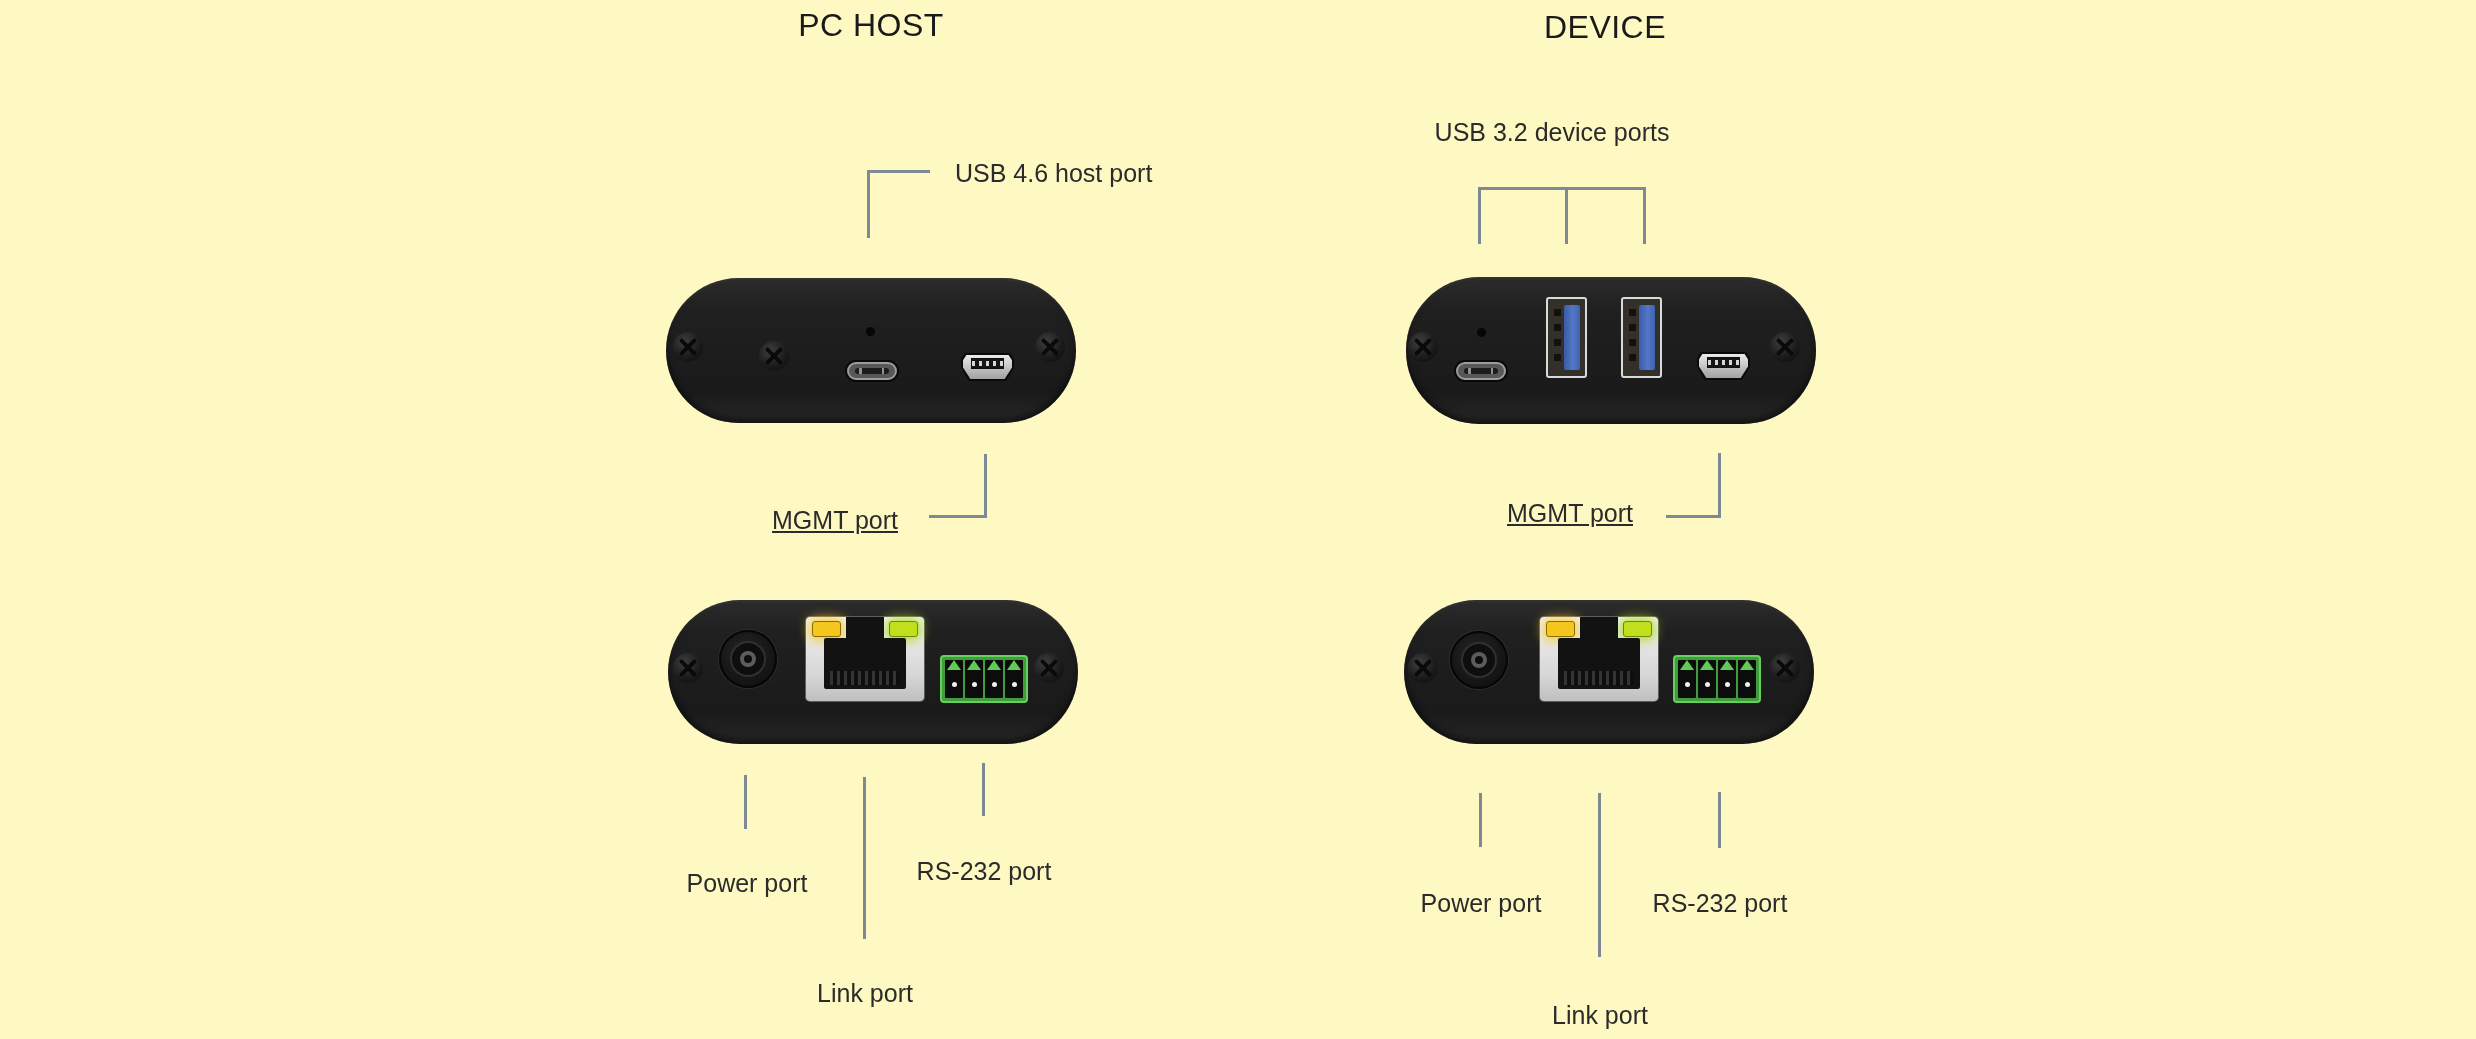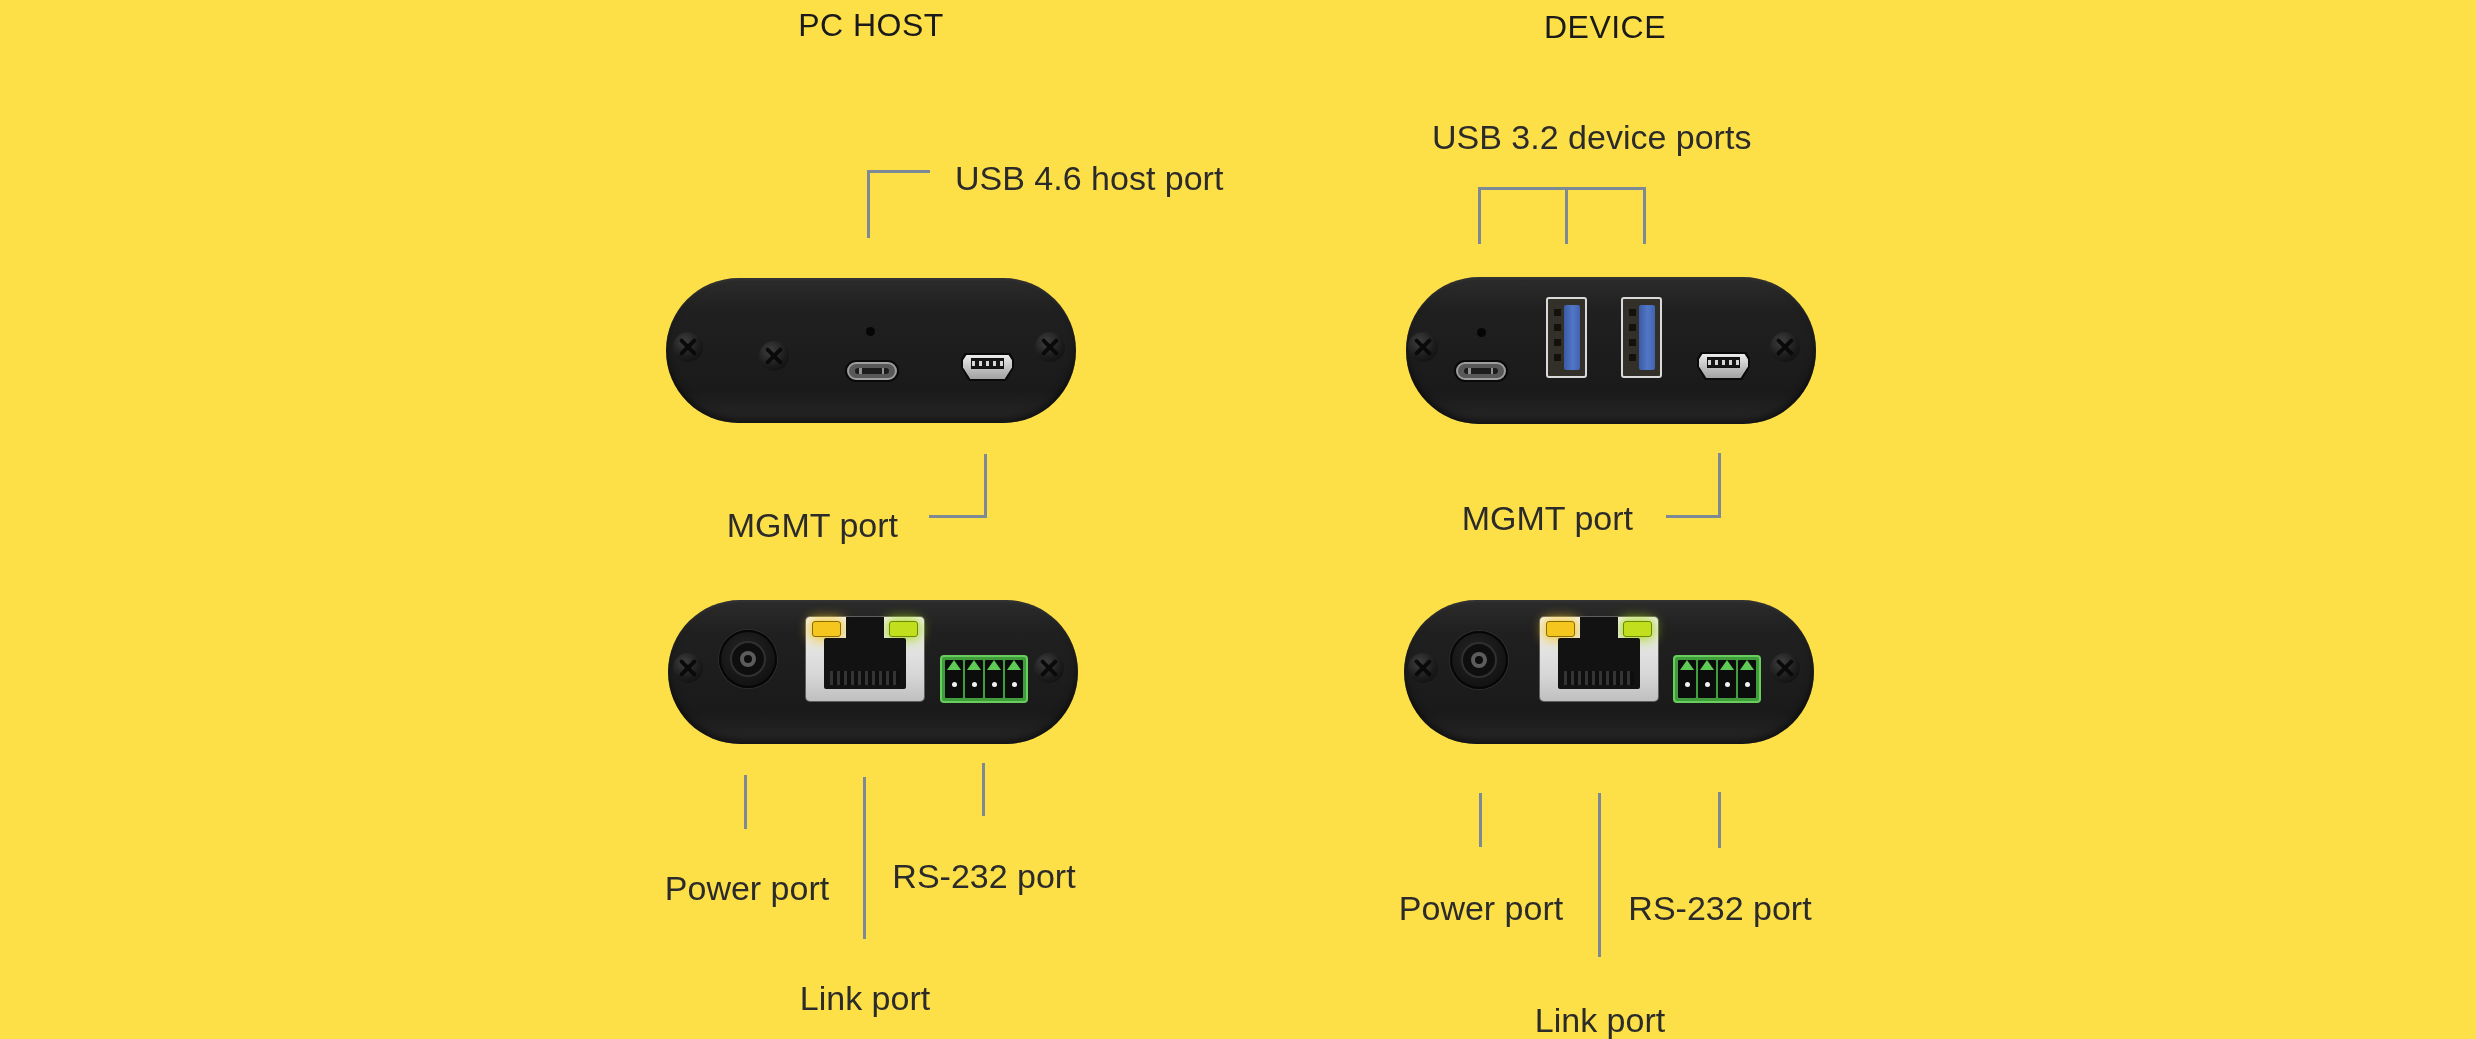--- a/index.html
+++ b/index.html
@@ -1,23 +1,23 @@
 <!DOCTYPE html>
 <html><head>
 <meta charset="utf-8">
 <style>
   html,body{margin:0;padding:0;background:#ffffff;}
-  .stage{position:relative;width:2476px;height:1039px;background:#fde047;
+  .stage{position:relative;width:2476px;height:1039px;background:#fef9c3;
          font-family:"Liberation Sans", sans-serif;overflow:hidden;}
 
   
-  .lbl{position:absolute;color:#2b2b2b;font-size:34px;line-height:1.1;white-space:nowrap;}
+  .lbl{position:absolute;color:#2b2b2b;font-size:25px;line-height:1.1;white-space:nowrap;}
   .title{font-size:32px;color:#1a1a1a;letter-spacing:0.5px;}
   .center{text-align:center;}
-  .rightal{text-align:right;}
+  .rightal{text-align:right;text-decoration:underline;}
 
   
   .aline{position:absolute;background:#7d8a96;}
   .v{width:3px;}
   .h{height:3px;}
 
   
   .panel{position:absolute;width:410px;height:145px;border-radius:73px;
          background:linear-gradient(180deg,#2c2c2c 0%,#202020 22%,#1a1a1a 78%,#272727 100%);
          box-shadow:inset 0 2px 3px rgba(255,255,255,0.05), inset 0 -4px 7px rgba(0,0,0,0.55);}

